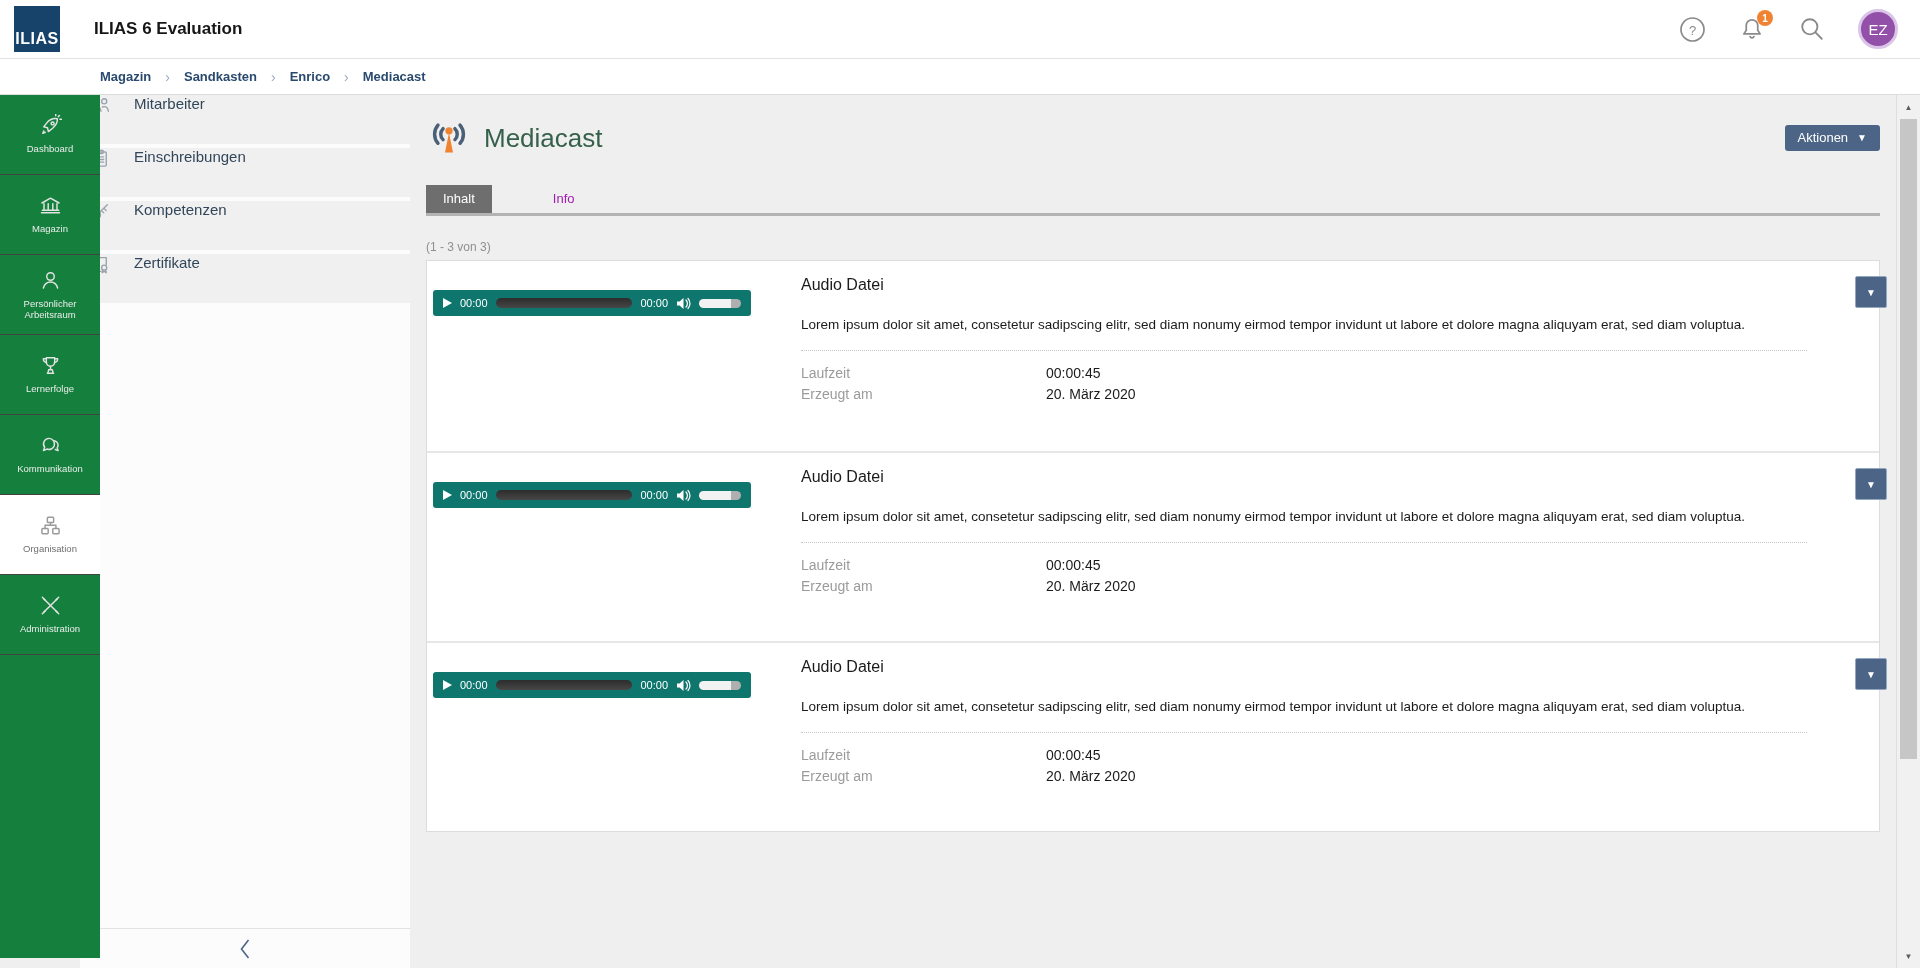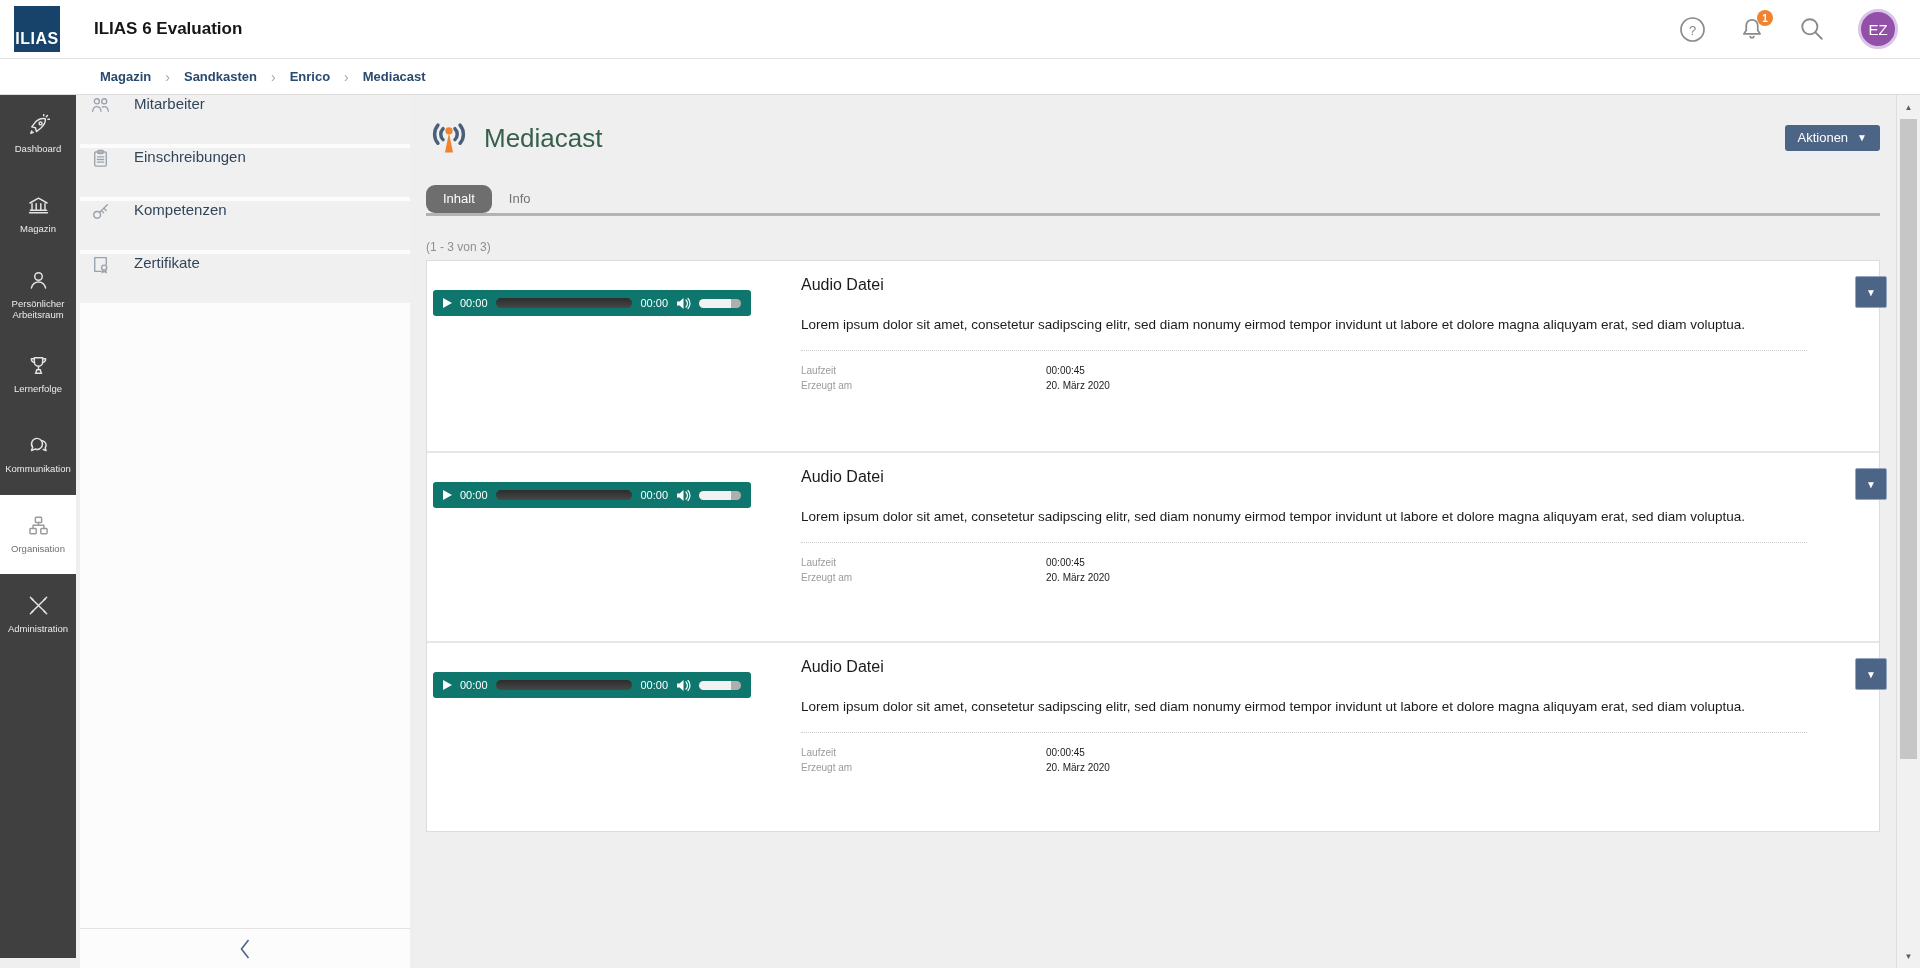--- a/index.html
+++ b/index.html
@@ -24,21 +24,21 @@
     color:#fff; display:flex; align-items:center; justify-content:center; font-size:15px; cursor:pointer; }
 
   
   .breadcrumb { position:absolute; top:59px; left:0; right:0; height:36px; background:#fff;
     border-bottom:1px solid #dcdcdc; display:flex; align-items:center; padding-left:100px;
     gap:14px; z-index:5; }
   .crumb { color:#29496e; font-size:13px; font-weight:bold; text-decoration:none; cursor:pointer; }
   .crumb-sep { color:#9aa9bd; font-size:14px; }
 
   
-  .mainbar { position:absolute; left:0; top:95px; width:76px; bottom:10px; background:#404040; z-index:4; }
+  .mainbar { position:absolute; left:0; top:95px; width:100px; bottom:10px; background:#15803d; z-index:4; }
   .mb-item { height:80px; display:flex; flex-direction:column; align-items:center;
     justify-content:center; gap:6px; border-bottom:1px solid #424242; cursor:pointer; color:#e3e3e3; }
   .mb-item .mb-label { font-size:9.5px; color:#ececec; text-align:center; line-height:1.2; padding:0 2px; }
   .mb-item.active { background:#ffffff; }
   .mb-item.active .mb-label { color:#6f6f6f; }
   .mb-item.active { color:#9a9a9a; }
   .mb-item svg { stroke:currentColor; fill:none; stroke-width:1.4; stroke-linecap:round; stroke-linejoin:round; }
 
   
   .panel { position:absolute; left:80px; top:95px; width:330px; bottom:0; background:#fcfcfc; z-index:3; }
@@ -53,23 +53,23 @@
   
   .main { position:absolute; left:410px; top:95px; right:24px; bottom:0; overflow:hidden; }
   .content-head { display:flex; align-items:center; margin:20px 16px 0 16px; }
   .page-title { font-size:26px; font-weight:400; color:#35604a; margin-left:12px; }
   .actions-btn { margin-left:auto; background:#4c6586; color:#fff; font-size:13px;
     padding:5px 13px 6px; border-radius:3px; border:none; display:flex; gap:9px; align-items:center;
     cursor:pointer; font-family:inherit; }
   .caret { font-size:10px; line-height:1; }
 
   .tabs { display:flex; margin:24px 16px 0 16px; border-bottom:3px solid #b3b3b3; }
-  .tab { padding:6px 17px 7px; font-size:13px; cursor:pointer;border-radius:9px; }
+  .tab { padding:6px 17px 7px; font-size:13px; cursor:pointer; }
   .tab.active { background:#6e6e6e; color:#fff; }
-  .tab.inactive { color:#737373; }
+  .tab.inactive { color:#a21caf;margin-left:44px; }
 
   .pagination { margin:24px 16px 0; font-size:12px; color:#8f8f8f; }
 
   .itembox { margin:6px 16px 0; background:#fff; border:1px solid #dcdcdc; }
   .cast-item { display:flex; height:190px; padding:15px 8px 0 6px; position:relative; }
   .cast-item + .cast-item { border-top:2px solid #e6e6e6; }
 
   .player-col { width:344px; flex:none; padding-top:14px; }
   .player { width:318px; height:26px; background:#0f766e; border-radius:3px; display:flex;
     align-items:center; padding:0 10px; gap:8px; }
@@ -78,21 +78,21 @@
   .ptime { color:#fff; font-size:11px; flex:none; }
   .seek { flex:1; height:10px; border-radius:5px; background:linear-gradient(#2c2c2c,#474747); cursor:pointer; }
   .mute-btn { flex:none; cursor:pointer; display:flex; }
   .vol { width:42px; height:9px; border-radius:4.5px; flex:none; cursor:pointer;
     background:linear-gradient(to right, #f2f2f2 76%, #aFAFAF 76%); background:linear-gradient(to right, #f2f2f2 76%, #afafaf 76%); }
 
   .text-col { flex:1; margin-left:24px; margin-right:64px; }
   .i-title { font-size:16px; font-weight:400; color:#1b1b1b; margin-bottom:22px; }
   .i-desc { font-size:13.5px; color:#1b1b1b; line-height:1.4; }
   .i-sep { border-top:1px dotted #c9c9c9; margin-top:15px; }
-  .props { margin-top:12px; font-size:10px; line-height:1.5; }
+  .props { margin-top:12px; font-size:14px; line-height:1.5; }
   .prow { display:flex; }
   .plabel { width:245px; color:#9b9b9b; flex:none; }
   .pvalue { color:#1b1b1b; }
 
   .dd-btn { position:absolute; right:-8px; top:15px; width:32px; height:32px; background:#4c6586;
     border:1px solid #93a7c2; border-radius:2px; color:#fff; cursor:pointer; display:flex;
     align-items:center; justify-content:center; font-size:10px; }
 
   
   .scrollbar { position:absolute; right:0; top:95px; width:24px; bottom:0; background:#f1f1f1;

